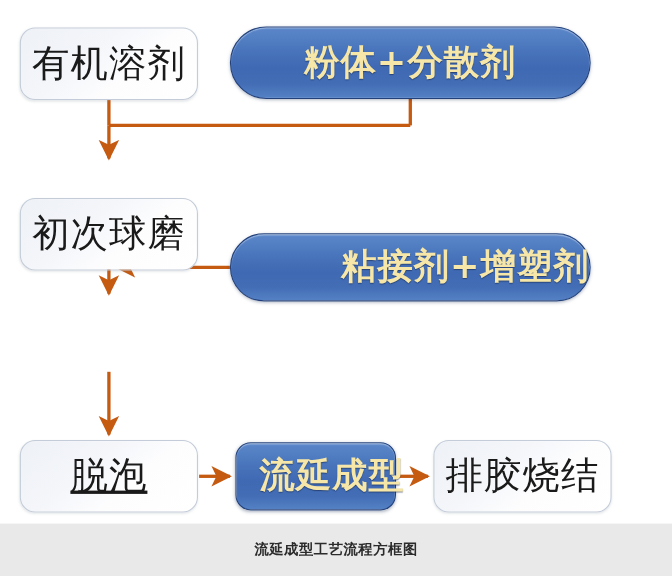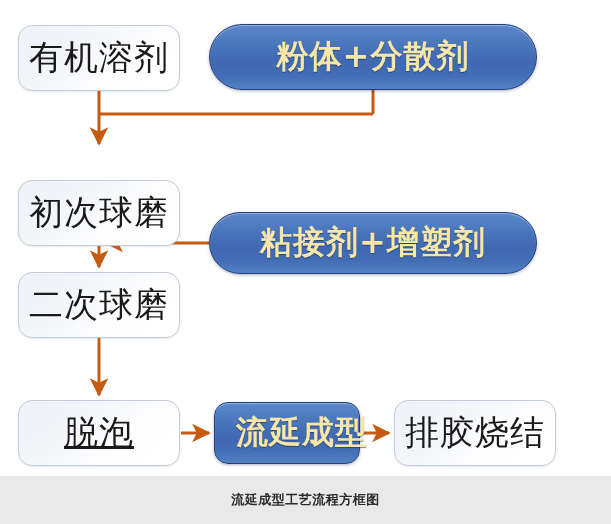--- a/index.html
+++ b/index.html
@@ -78,21 +78,21 @@
     text-shadow: 0 1px 1px rgba(20,35,70,0.55);
     font-family: "DejaVu Sans", "Liberation Sans", sans-serif;
   }
   .node.blue.pill { border-radius: 999px; }
   .node.blue.rounded { border-radius: 14px; padding-left: 30px; }
 
   
   #node-solvent        { left: 18px;  top: 25px;  width: 162px; height: 66px; }
   #node-powder         { left: 209px; top: 24px;  width: 328px; height: 66px; }
   #node-first-mill     { left: 18px;  top: 149px; width: 162px; height: 66px; margin-top: 31px; }
-  #node-binder         { left: 209px; top: 212px; width: 328px; height: 62px; }
+  #node-binder         { left: 209px; top: 212px; width: 328px; height: 62px; justify-content: flex-end; }
   #node-second-mill    { left: 18px;  top: 272px; width: 162px; height: 66px; }
   #node-degas          { left: 18px;  top: 400px; width: 162px; height: 66px; text-decoration: underline; }
   #node-tape-casting   { left: 214px; top: 402px; width: 146px; height: 62px; }
   #node-debind-sinter  { left: 394px; top: 400px; width: 162px; height: 66px; }
 
   
   #caption-bar {
     position: absolute;
     left: 0;
     top: 476px;
@@ -156,23 +156,20 @@
     </div>
 
     <div class="node light" id="node-first-mill">
       <span>初次球磨</span>
     </div>
 
     <div class="node blue pill" id="node-binder">
       <span>粘接剂+增塑剂</span>
     </div>
 
-    <div class="node light" id="node-second-mill">
-      <span>二次球磨</span>
-    </div>
 
     <div class="node light" id="node-degas">
       <span>脱泡</span>
     </div>
 
     <div class="node blue rounded" id="node-tape-casting">
       <span>流延成型</span>
     </div>
 
     <div class="node light" id="node-debind-sinter">

